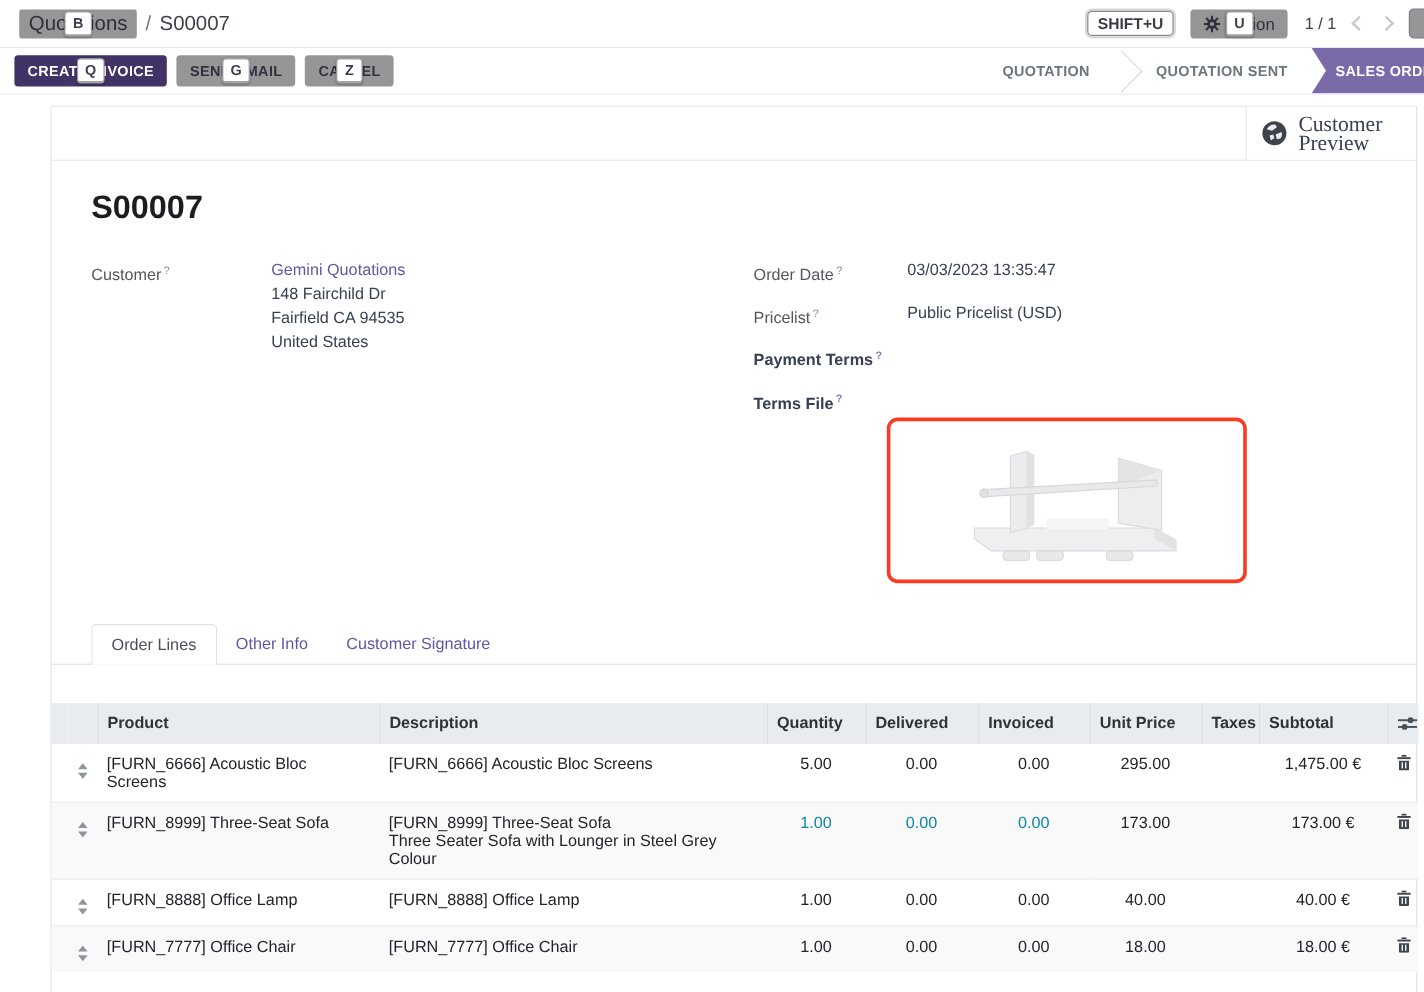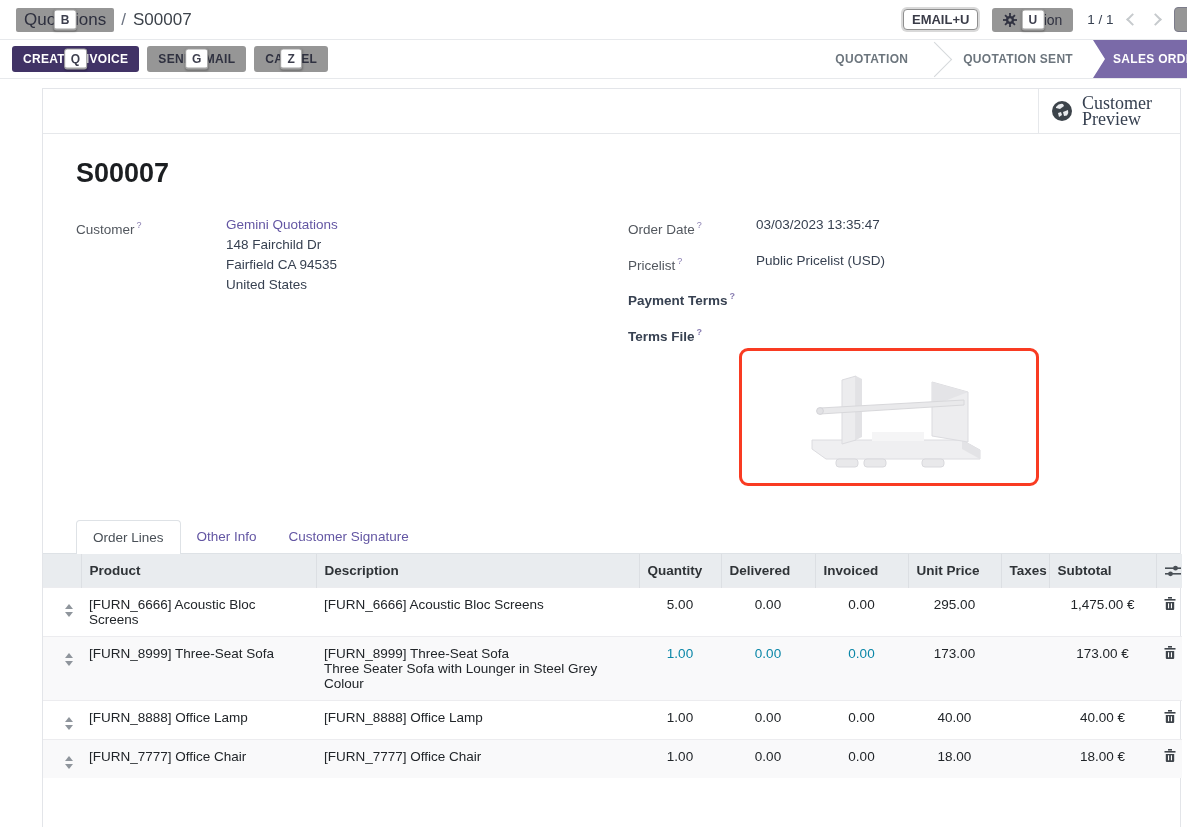--- a/index.html
+++ b/index.html
@@ -74,21 +74,21 @@
     display:flex; align-items:center; justify-content:center; }
 
   
   .tabs { margin-top:34px; padding-left:33px; border-bottom:1px solid #dee2e6;
     display:flex; font-size:13.5px; }
   .tab { padding:9px 16px; color:var(--accent,#6356A3); cursor:pointer; }
   .tab.active { background:#fff; color:#495057; border:1px solid #dee2e6; border-bottom:none;
     border-radius:4px 4px 0 0; margin-bottom:-1px; }
 
   
-  table.olist { width:100%; border-collapse:collapse; font-size:13.5px; table-layout:fixed; }
+  table.olist { width:100%; border-collapse:collapse; font-size:13.5px; table-layout:fixed;margin-top:32px; }
   .olist th { background:#e9ecef; color:#2f3337; font-weight:bold; text-align:left;
     padding:9px 8px; border-left:1px solid #dcdfe3; }
   .olist th:first-child, .olist th:nth-child(2) { border-left:none; }
   .olist td { padding:9px 8px; vertical-align:top; color:#212529; }
   .olist tbody tr { border-top:1px solid #ececef; }
   .olist tbody tr:nth-child(even) { background:#f9f9fa; }
   .num { text-align:center; }
   .olist tr.highlight td.q-col { color:var(--value-highlight,#0B87A8); }
   .desc2 { display:block; }
   .handle { display:inline-flex; flex-direction:column; gap:3px; padding-top:4px; cursor:grab; }
@@ -110,21 +110,21 @@
   <div class="breadcrumb">
     <span class="crumb-chip">
       <span>Quotations</span>
       <span class="kbd-badge">B</span>
     </span>
     <span class="crumb-sep">/</span>
     <span>S00007</span>
   </div>
 
   <div class="nav-right">
-    <span class="kbd-box">EMAIL+U</span>
+    <span class="kbd-box">SHIFT+U</span>
 
     <span class="action-chip">
       <svg width="14" height="14" viewBox="0 0 16 16">
         <g fill="#2f3140">
           <rect x="7" y="0" width="2" height="16"></rect>
           <rect x="0" y="7" width="16" height="2"></rect>
           <rect x="7" y="0" width="2" height="16" transform="rotate(45 8 8)"></rect>
           <rect x="7" y="0" width="2" height="16" transform="rotate(-45 8 8)"></rect>
           <circle cx="8" cy="8" r="4.6" fill="#2f3140"></circle>
           <circle cx="8" cy="8" r="2" fill="#969696"></circle>

